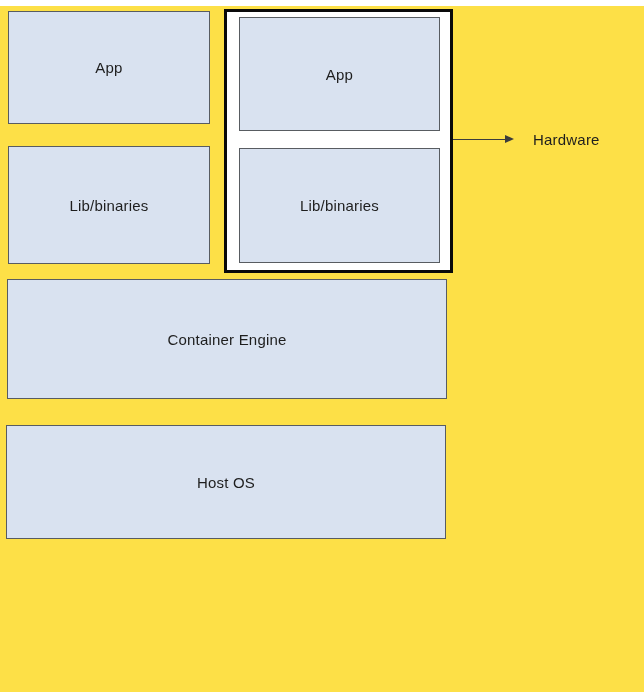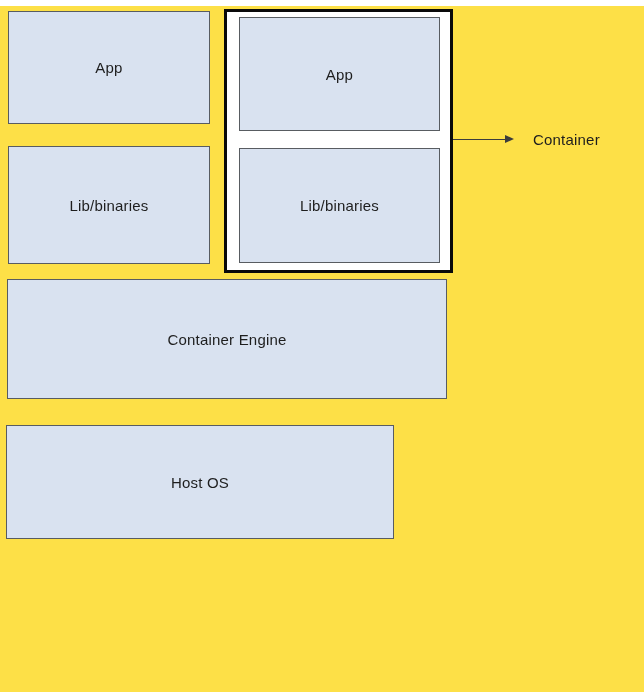--- a/index.html
+++ b/index.html
@@ -36,21 +36,21 @@
     left: 224px; top: 3px;
     width: 229px; height: 264px;
     border: 3px solid #0a0a0a;
     box-sizing: border-box;
     background: #ffffff;
   }
   .box-app-right     { left: 12px;  top: 5px;   width: 201px; height: 114px; }
   .box-lib-right     { left: 12px;  top: 136px; width: 201px; height: 115px; }
 
   .box-engine        { left: 7px;   top: 273px; width: 440px; height: 120px; }
-  .box-hostos        { left: 6px;   top: 419px; width: 388px; height: 114px; }
+  .box-hostos        { left: 6px;   top: 419px; width: 440px; height: 114px; }
   .box-hardware      { left: 6px;   top: 569px; width: 440px; height: 113px; }
 
   .callout-arrow {
     position: absolute;
     left: 453px; top: 133px;
     width: 60px; height: 2px;
   }
   .callout-arrow .shaft {
     position: absolute;
     left: 0; top: 0;
@@ -93,21 +93,21 @@
     </div>
     <div class="box box-lib-right">
       <span>Lib/binaries</span>
     </div>
   </div>
 
   <div class="callout-arrow">
     <div class="shaft"></div>
     <div class="head"></div>
   </div>
-  <div class="callout-label">Container</div>
+  <div class="callout-label">Hardware</div>
 
   <div class="box box-engine">
     <span>Container Engine</span>
   </div>
 
   <div class="box box-hostos">
     <span>Host OS</span>
   </div>
 
 

